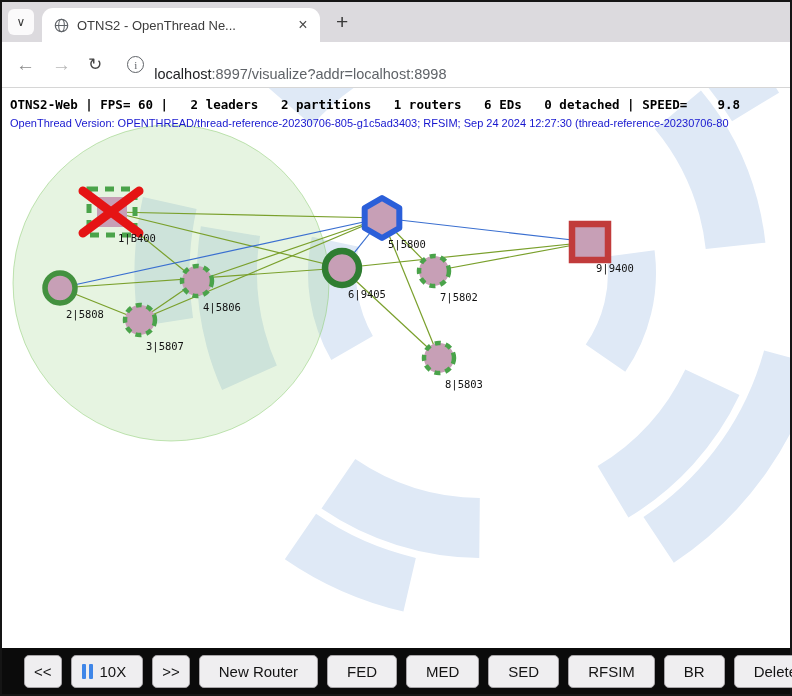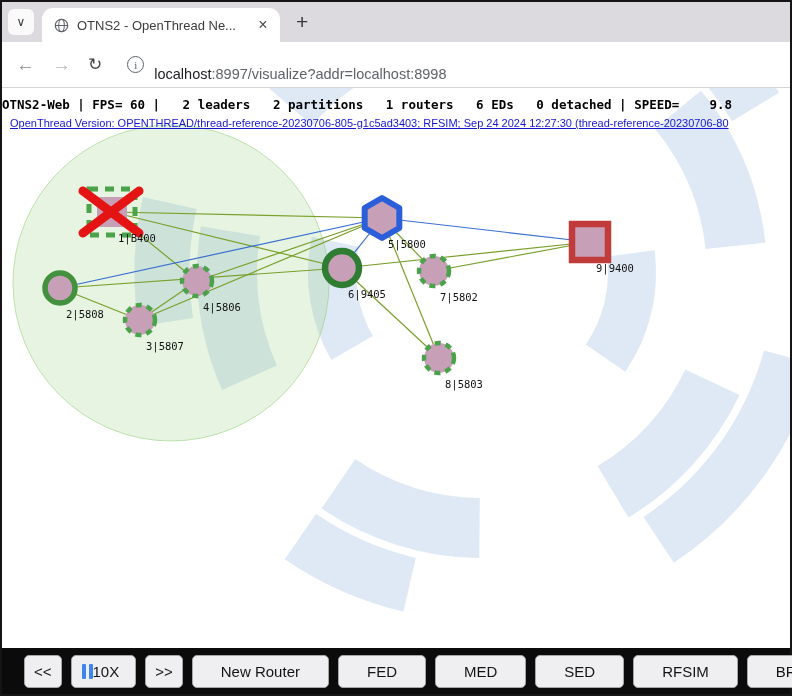--- a/index.html
+++ b/index.html
@@ -3,46 +3,46 @@
 <meta charset="utf-8">
 <style>
   * { margin:0; padding:0; box-sizing:border-box; }
   html,body { background:#fff; }
   body { width:792px; height:696px; font-family:"Liberation Sans",sans-serif; }
   .window { width:792px; height:696px; border:2px solid #151515; display:flex; flex-direction:column; background:#fff; }
 
   
   .tabbar { height:40px; background:#dcdade; display:flex; align-items:flex-end; padding-left:6px; flex-shrink:0; }
   .tab-list-btn { width:26px; height:26px; background:#fbfafb; border-radius:6px; align-self:center; display:flex; align-items:center; justify-content:center; color:#3a3a3a; font-size:12px; margin-right:8px; }
-  .tab { height:34px; width:238px; background:#ffffff; border-radius:11px 11px 0 0; display:flex; align-items:center; gap:8px; padding:0 8px 0 12px; }
+  .tab { height:34px; width:278px; background:#ffffff; border-radius:11px 11px 0 0; display:flex; align-items:center; gap:8px; padding:0 8px 0 12px; }
   .tab-title { flex:1; font-size:13px; color:#3c3c3c; white-space:nowrap; overflow:hidden; }
   .tab-close { font-size:16px; color:#4a4a4a; width:18px; text-align:center; line-height:1; }
   .new-tab-btn { font-size:21px; color:#3a3a3a; align-self:center; margin-left:16px; line-height:1; padding-bottom:2px; }
 
   
   .addressbar { height:46px; background:#fff; border-bottom:1px solid #d6d6d6; display:flex; align-items:center; padding:0 14px; gap:17px; flex-shrink:0; }
   .nav-back   { font-size:19px; color:#8a8a8a; }
   .nav-forward{ font-size:19px; color:#b8b8b8; }
   .nav-reload { font-size:17px; color:#454545; }
   .urlbox { display:flex; align-items:center; gap:10px; margin-left:8px; flex:1; }
   .info-icon { width:17px; height:17px; border:1.6px solid #5f6368; border-radius:50%; color:#5f6368; font-size:11px; display:flex; align-items:center; justify-content:center; font-family:"Liberation Serif",serif; }
   .url { font-size:14.5px; color:#202124; white-space:nowrap;margin-top:18px; }
   .url .path { color:#5f6368; }
 
   
   .content { flex:1; position:relative; background:#fff; overflow:hidden; }
-  .status-line { position:absolute; top:9px; left:0; font-family:"DejaVu Sans Mono",monospace; font-weight:700; font-size:12.5px; color:#000; white-space:pre; z-index:3; }
-  .version-line { position:absolute; top:29px; left:8px; font-size:11px; color:#1716cf; white-space:nowrap; width:778px; overflow:hidden; z-index:3;text-decoration:underline; }
+  .status-line { position:absolute; top:9px; left:8px; font-family:"DejaVu Sans Mono",monospace; font-weight:700; font-size:12.5px; color:#000; white-space:pre; z-index:3; }
+  .version-line { position:absolute; top:29px; left:8px; font-size:11px; color:#1716cf; white-space:nowrap; width:778px; overflow:hidden; z-index:3; }
   svg.canvas { position:absolute; inset:0; width:100%; height:100%; }
 
   
   .toolbar { height:46px; background:#0b0b0b; display:flex; align-items:center; gap:9px; padding-left:22px; flex-shrink:0; }
-  .tbtn { height:33px; background:#efeef0; border:1px solid #a8a5a8; border-radius:5px; font-size:15px; color:#141414; display:flex; align-items:center; justify-content:center; padding:0 28px; font-family:"Liberation Sans",sans-serif; white-space:nowrap; }
+  .tbtn { height:33px; background:#efeef0; border:1px solid #a8a5a8; border-radius:5px; font-size:15px; color:#141414; display:flex; align-items:center; justify-content:center; padding:0 19px; font-family:"Liberation Sans",sans-serif; white-space:nowrap; }
   .tbtn.narrow { padding:0 9px; }
-  .speed-btn { gap:0; padding:0 16px 0 10px;text-align:right; }
+  .speed-btn { gap:7px; padding:0 16px 0 10px;text-align:right; }
   .pause-bars { display:flex; gap:3px; }
   .pause-bars span { width:4px; height:15px; background:#3f86e8; display:block; border-radius:1px; }
   .toolbar-corner { margin-left:auto; width:17px; height:46px; background:#d9d6da; }
 </style>
 </head>
 <body>
 
 <div class="window">
 
   <div class="tabbar">

